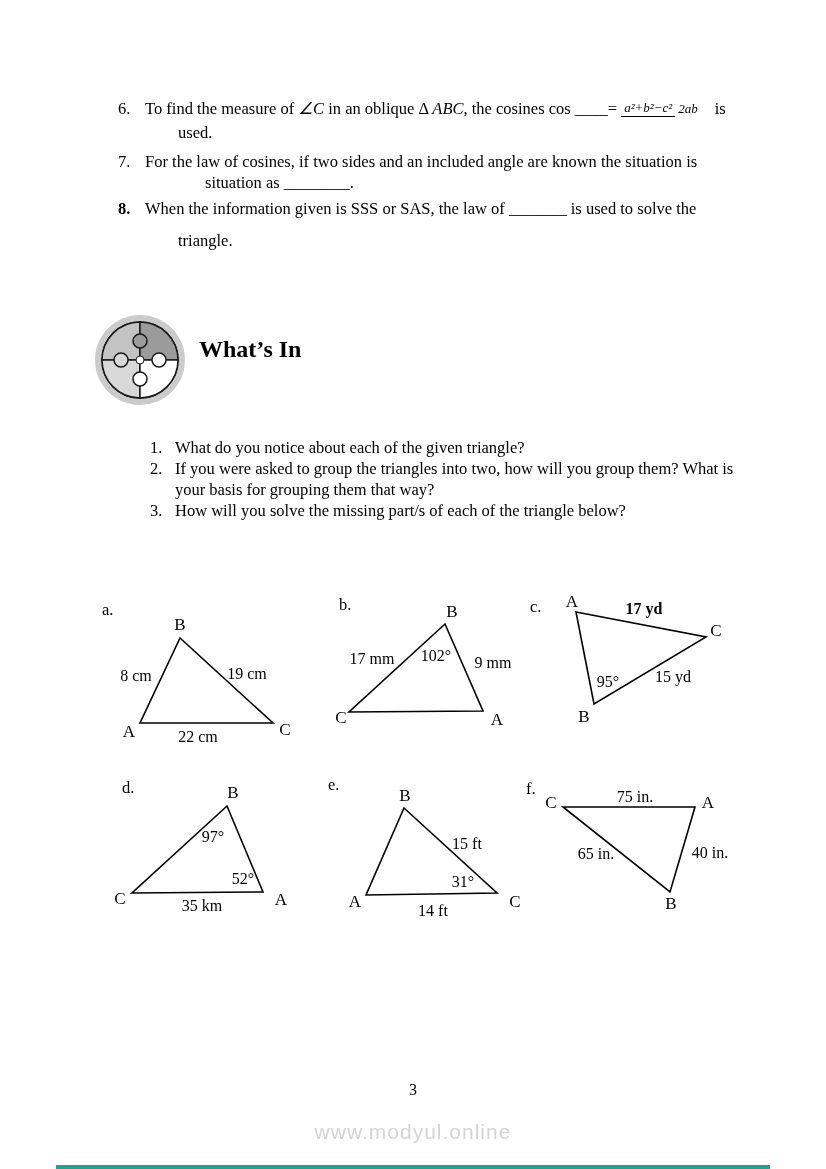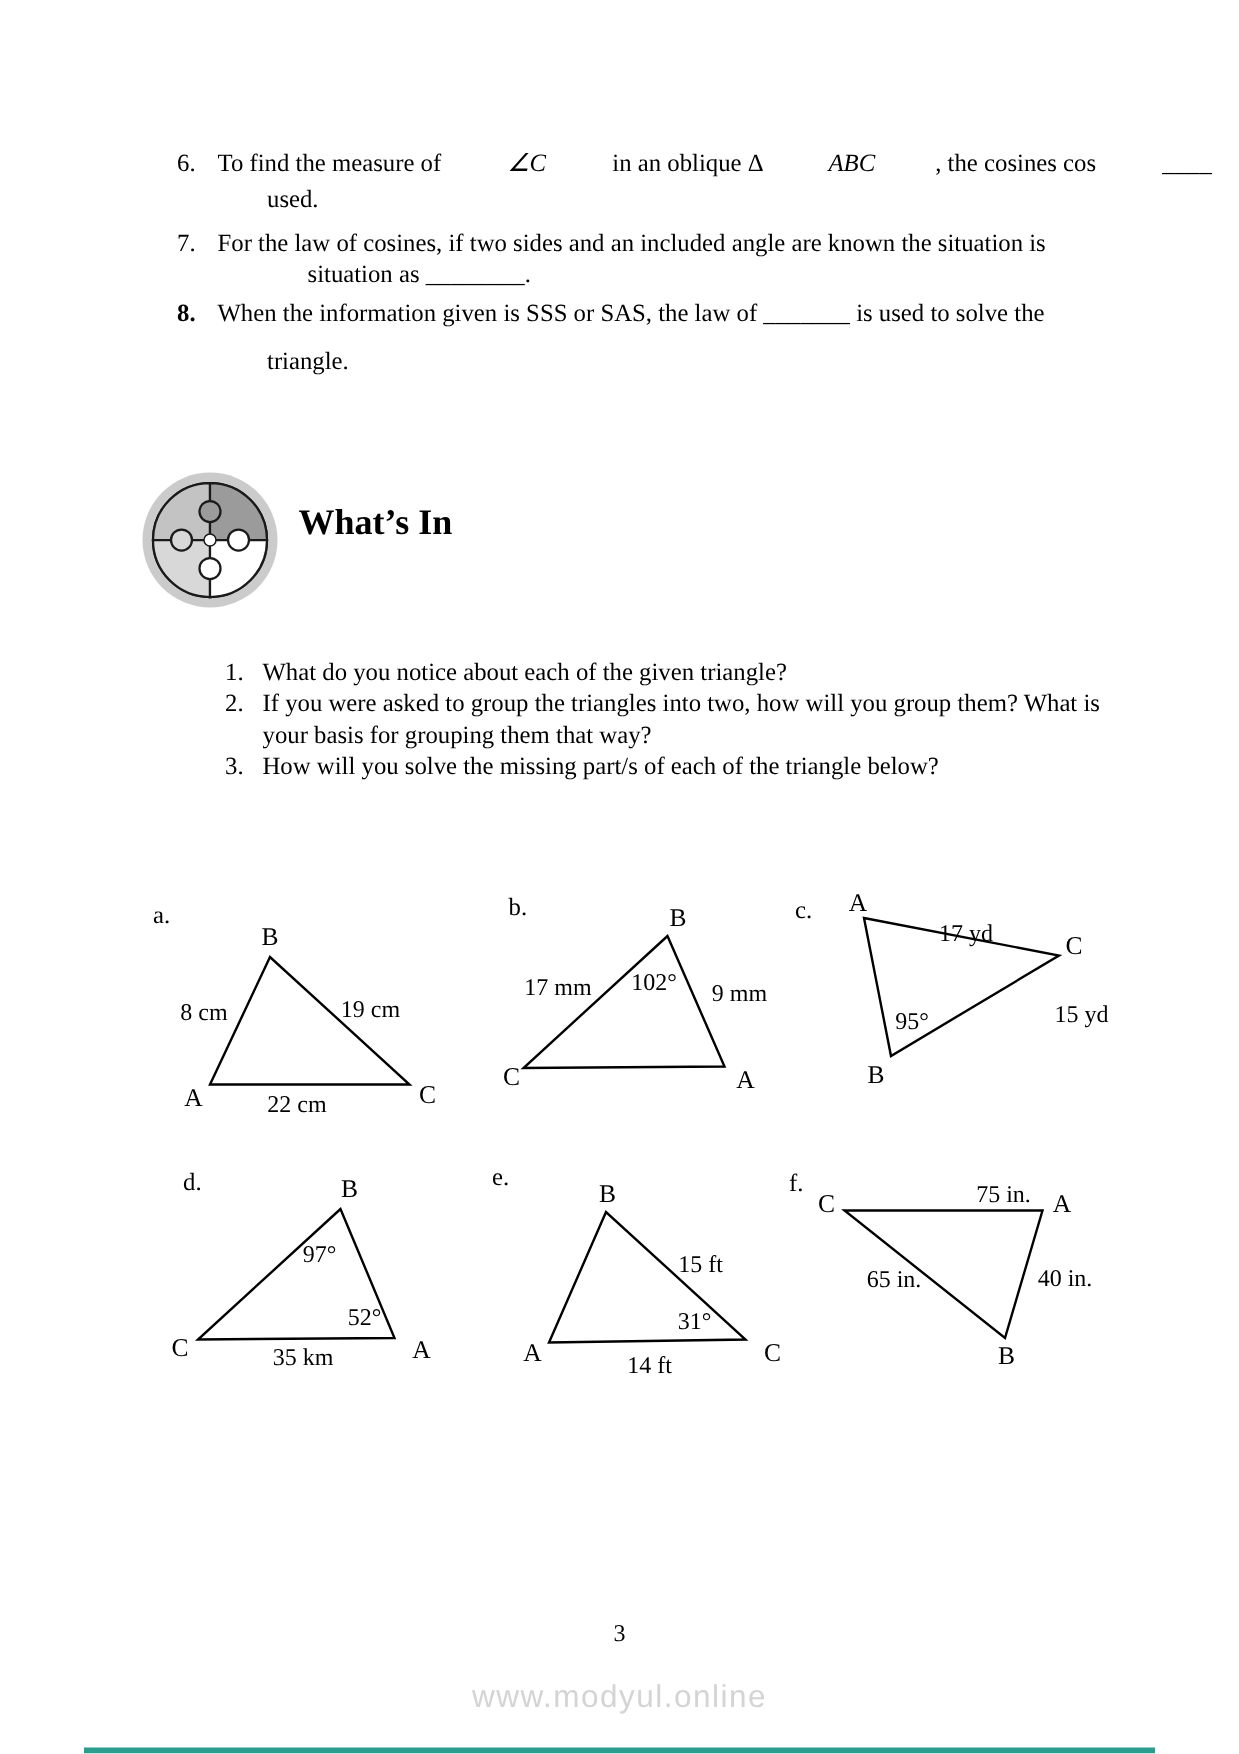--- a/index.html
+++ b/index.html
@@ -5,21 +5,21 @@
   * { margin:0; padding:0; box-sizing:border-box; }
   body { background:#ffffff; }
   .page {
     position:relative; width:826px; height:1169px; background:#ffffff;
     font-family:"Liberation Serif", serif; color:#000; overflow:hidden;
   }
   .question { position:absolute; left:118px; width:612px; font-size:16.5px; line-height:21px; }
   .qnum { position:absolute; left:0; top:0; }
   .qnum.bold { font-weight:bold; }
   .qbody { margin-left:27px; }
-  .qline-flex { display:flex; align-items:center;gap:40px; }
+  .qline-flex { display:flex; align-items:center; }
   .qline-flex span { white-space:pre; }
   .it { font-style:italic; }
   .frac { display:inline-flex; flex-direction:row; align-items:center;
           font-style:italic; font-size:13px; line-height:1.2; margin:0 4px; text-align:center; }
   .frac .num { border-bottom:1px solid #000; padding:0 3px; white-space:pre; }
   .frac .den { padding:0 3px; white-space:pre; }
   .tail { margin-left:10px; }
   .indent-used { margin-left:33px; margin-top:3px; }
   .indent-desc { margin-left:60px; }
   .indent-tri  { margin-left:33px; margin-top:11px; }
@@ -147,23 +147,23 @@
   </div>
 
   <div class="tri" style="left:520px; top:588px; width:225px; height:150px;">
     <svg width="225" height="150">
         <polygon points="56,24 186,49 74,116"></polygon>
       </svg>
     <span class="tri-letter" style="left:10px; top:9px;">c.</span>
     <span class="vlabel" style="left:52px; top:14px;">A</span>
     <span class="vlabel" style="left:196px; top:43px;">C</span>
     <span class="vlabel" style="left:64px; top:129px;">B</span>
-    <span class="mlabel" style="left:124px; top:35px;">17 yd</span>
+    <span class="mlabel" style="left:124px; top:21px;font-weight:bold;">17 yd</span>
     <span class="mlabel" style="left:88px; top:94px;">95°</span>
-    <span class="mlabel" style="left:153px; top:89px;margin-left:48px;">15 yd</span>
+    <span class="mlabel" style="left:153px; top:89px;">15 yd</span>
   </div>
 
   <div class="tri" style="left:110px; top:770px; width:200px; height:150px;">
     <svg width="200" height="150">
         <polygon points="117,36 22,123 153,122"></polygon>
       </svg>
     <span class="tri-letter" style="left:12px; top:8px;">d.</span>
     <span class="vlabel" style="left:123px; top:23px;">B</span>
     <span class="vlabel" style="left:10px; top:129px;">C</span>
     <span class="vlabel" style="left:171px; top:130px;">A</span>
@@ -186,21 +186,21 @@
   </div>
 
   <div class="tri" style="left:520px; top:770px; width:225px; height:150px;">
     <svg width="225" height="150">
         <polygon points="43,37 175,37 150,122"></polygon>
       </svg>
     <span class="tri-letter" style="left:6px; top:9px;">f.</span>
     <span class="vlabel" style="left:31px; top:33px;">C</span>
     <span class="vlabel" style="left:188px; top:33px;">A</span>
     <span class="vlabel" style="left:151px; top:134px;">B</span>
-    <span class="mlabel" style="left:115px; top:27px;margin-left:34px;">75 in.</span>
+    <span class="mlabel" style="left:115px; top:27px;">75 in.</span>
     <span class="mlabel" style="left:76px; top:84px;">65 in.</span>
     <span class="mlabel" style="left:190px; top:83px;">40 in.</span>
   </div>
 
   <div class="page-number">3</div>
   <div class="watermark">www.modyul.online</div>
   <div class="accent-bar"></div>
 
 </div>
 

